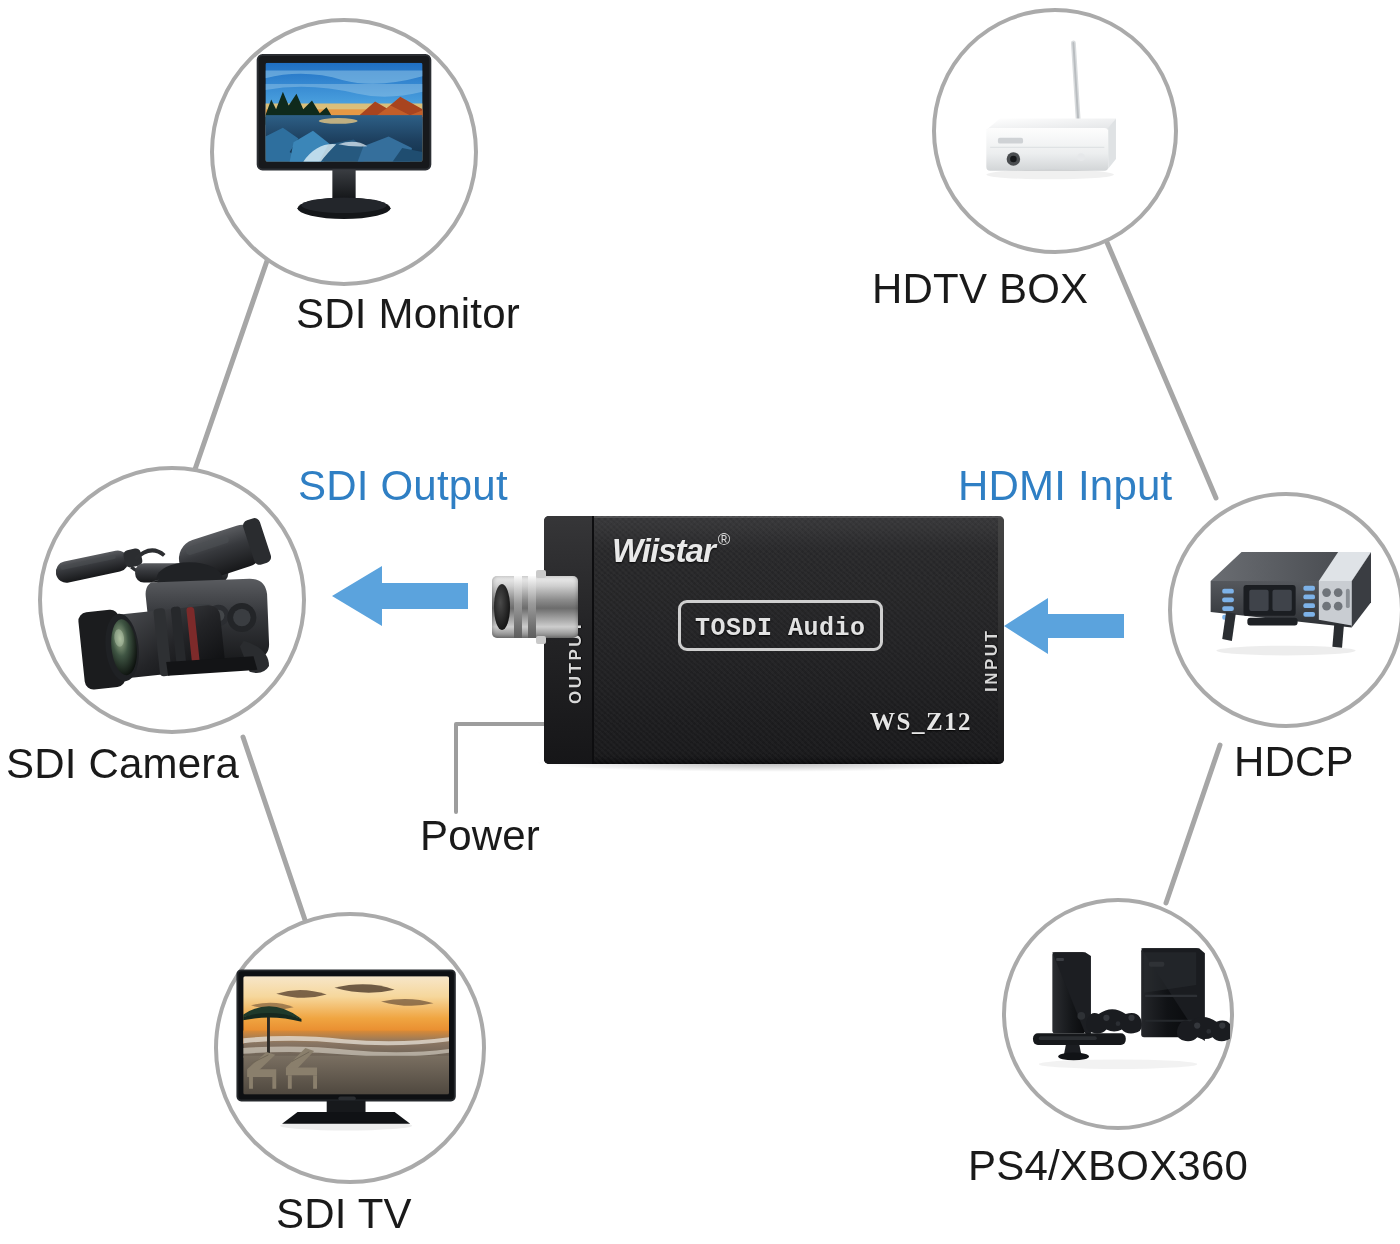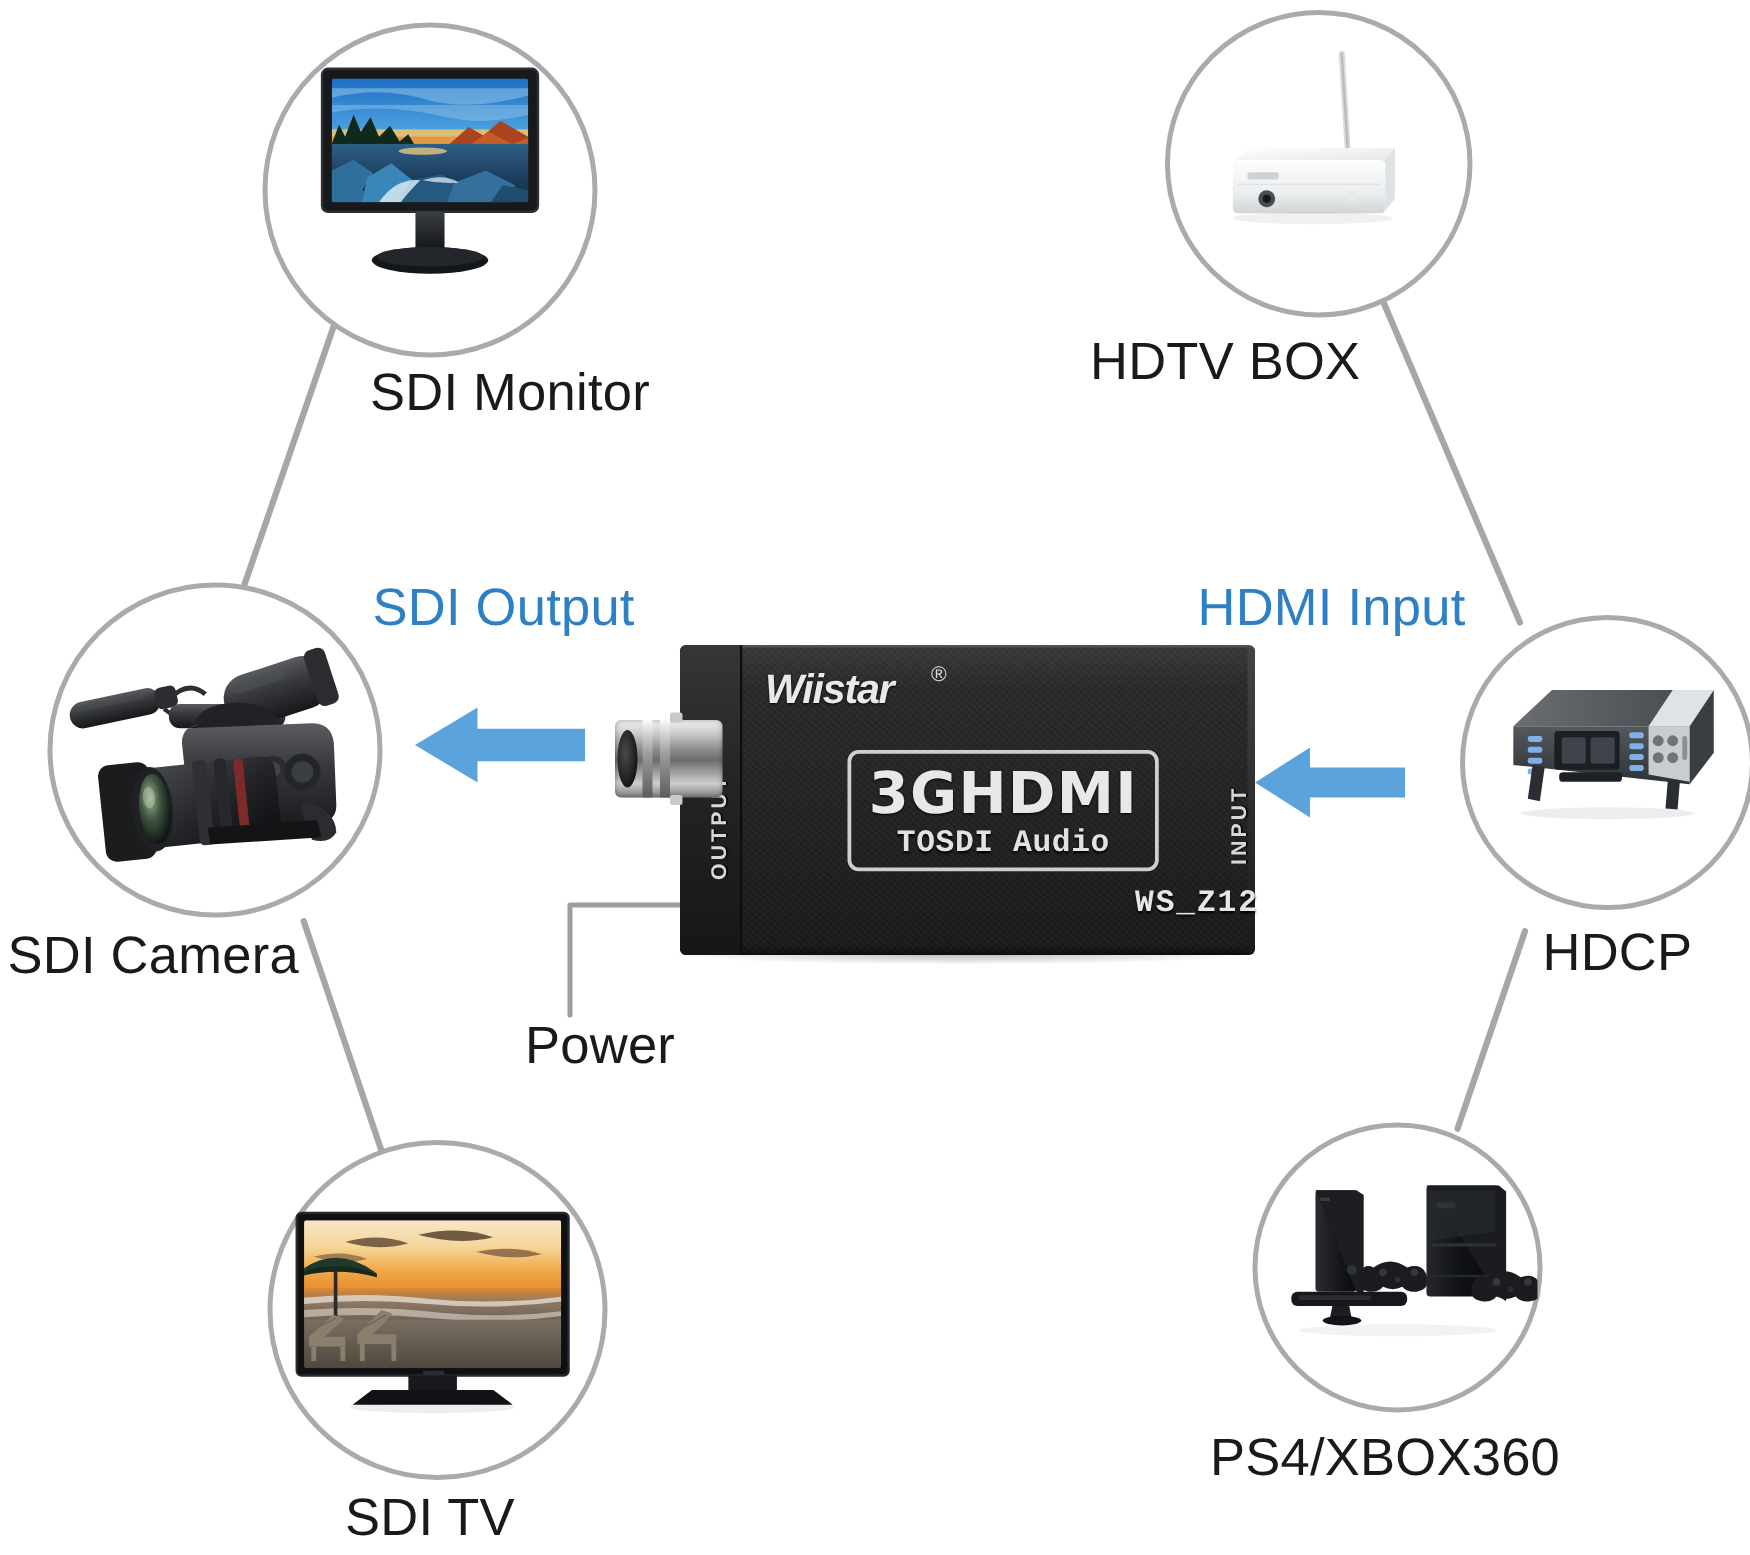--- a/index.html
+++ b/index.html
@@ -90,21 +90,21 @@
     position:absolute;left:2px;top:14px;width:16px;height:46px;border-radius:50%;
     background:radial-gradient(ellipse at 40% 40%, #4a4a4a, #141414 75%);
   }
   .bnc-lug{
     position:absolute;width:10px;height:8px;background:#c9c9c9;border-radius:2px;
   }
 
   
   #brand{
     position:absolute;left:92px;top:24px;z-index:5;
-    display:flex;align-items:flex-start;gap:27px;
+    display:flex;align-items:flex-start;
   }
   #brand-text{
     color:#e9e9e9;font-size:33px;font-weight:bold;font-style:italic;
     letter-spacing:-1px;
     font-family:"Liberation Sans", sans-serif;
     text-shadow:0 1px 2px rgba(0,0,0,.9);
   }
   #brand-reg{
     color:#dcdcdc;font-size:17px;margin-left:3px;margin-top:-2px;
   }
@@ -121,23 +121,22 @@
     text-shadow:0 1px 2px #000;
   }
   #logo-line2{
     color:#e2e2e2;font-size:25px;font-weight:bold;letter-spacing:.5px;
     margin-top:5px;font-family:Liberation Mono, monospace;
     text-shadow:0 1px 2px #000;
   }
   #model-no{
     position:absolute;left:350px;top:200px;z-index:5;
     color:#e6e6e6;font-size:25px;letter-spacing:1.5px;font-weight:bold;
-    font-family:Liberation Mono, monospace;
+    font-family:Liberation Serif, serif;
     text-shadow:0 1px 2px #000;
-    margin-left:38px;
   }
 
   
   .arrow{position:absolute;z-index:5;}
 </style>
 </head>
 <body>
 
 <div id="stage">
 
@@ -546,20 +545,19 @@
 
     <div class="port-label" id="label-output">OUTPUT</div>
     <div class="port-label" id="label-input">INPUT</div>
 
     <div id="brand">
       <span id="brand-text">Wiistar</span>
       <span id="brand-reg">®</span>
     </div>
 
     <div id="logo-plate">
-      <div id="logo-line1">3GHDMI</div>
       <div id="logo-line2">TOSDI Audio</div>
     </div>
 
     <div id="model-no">WS_Z12</div>
   </div>
 
 </div>
 
 </body></html>

